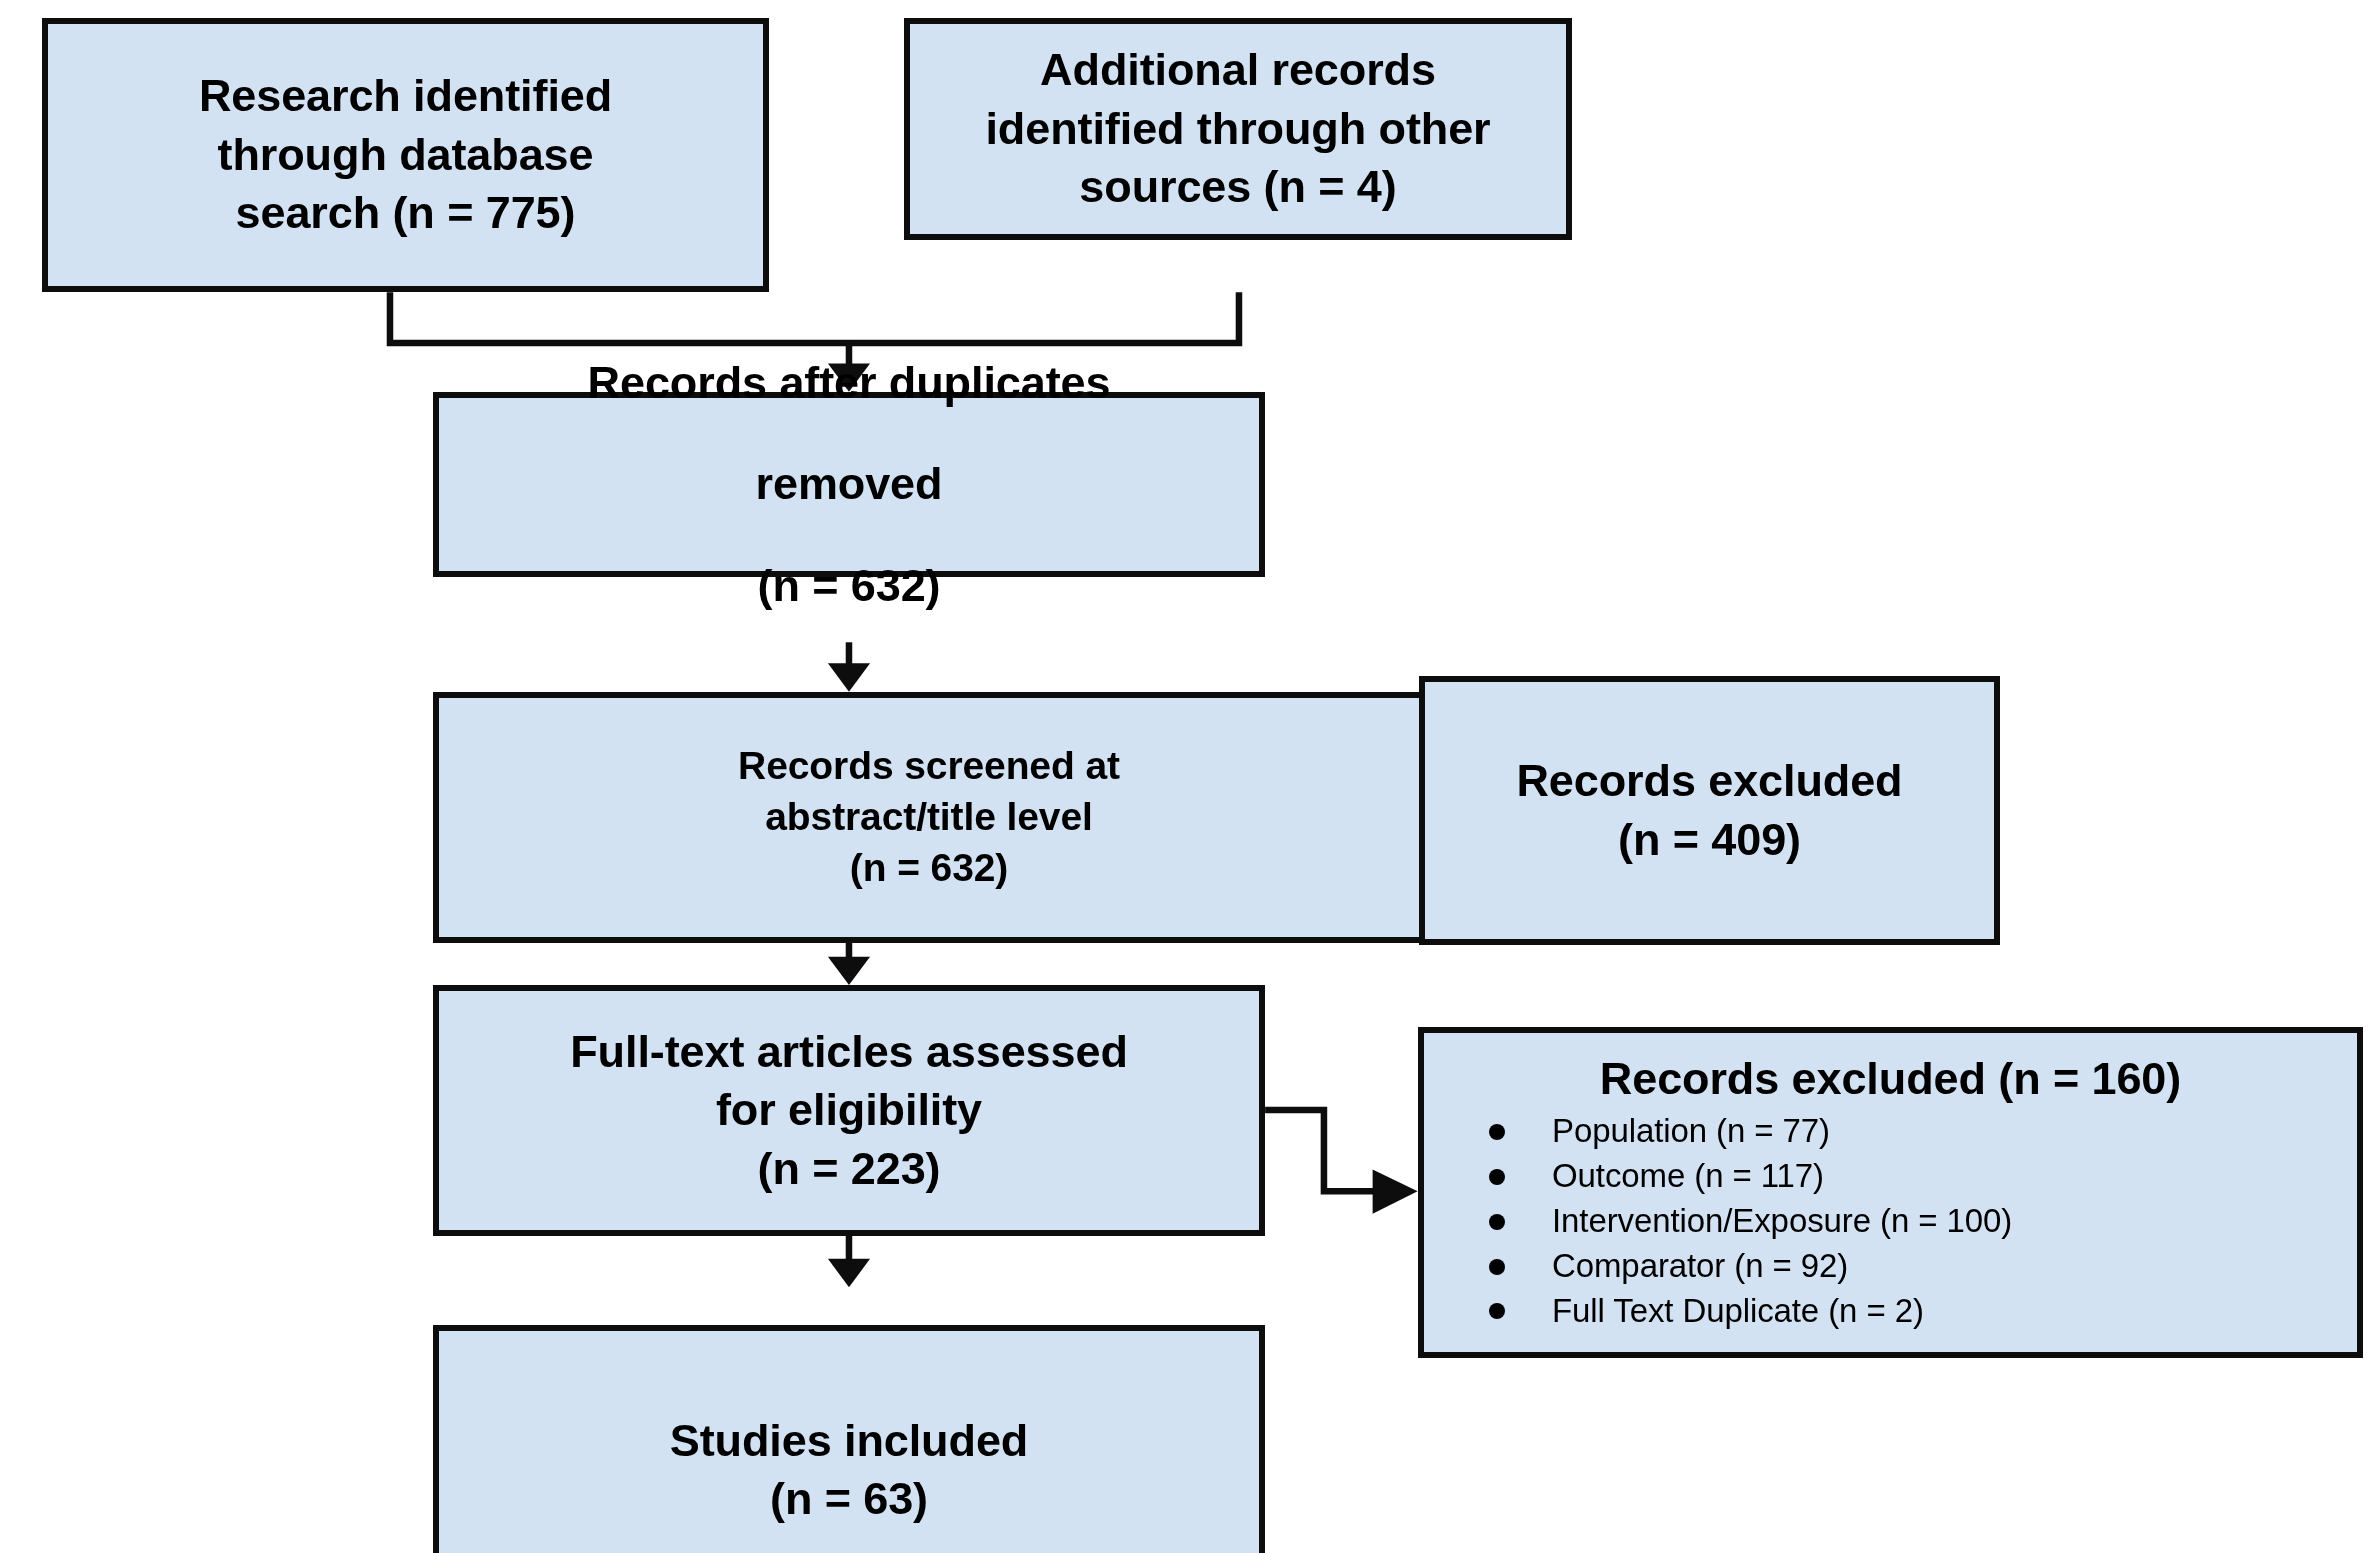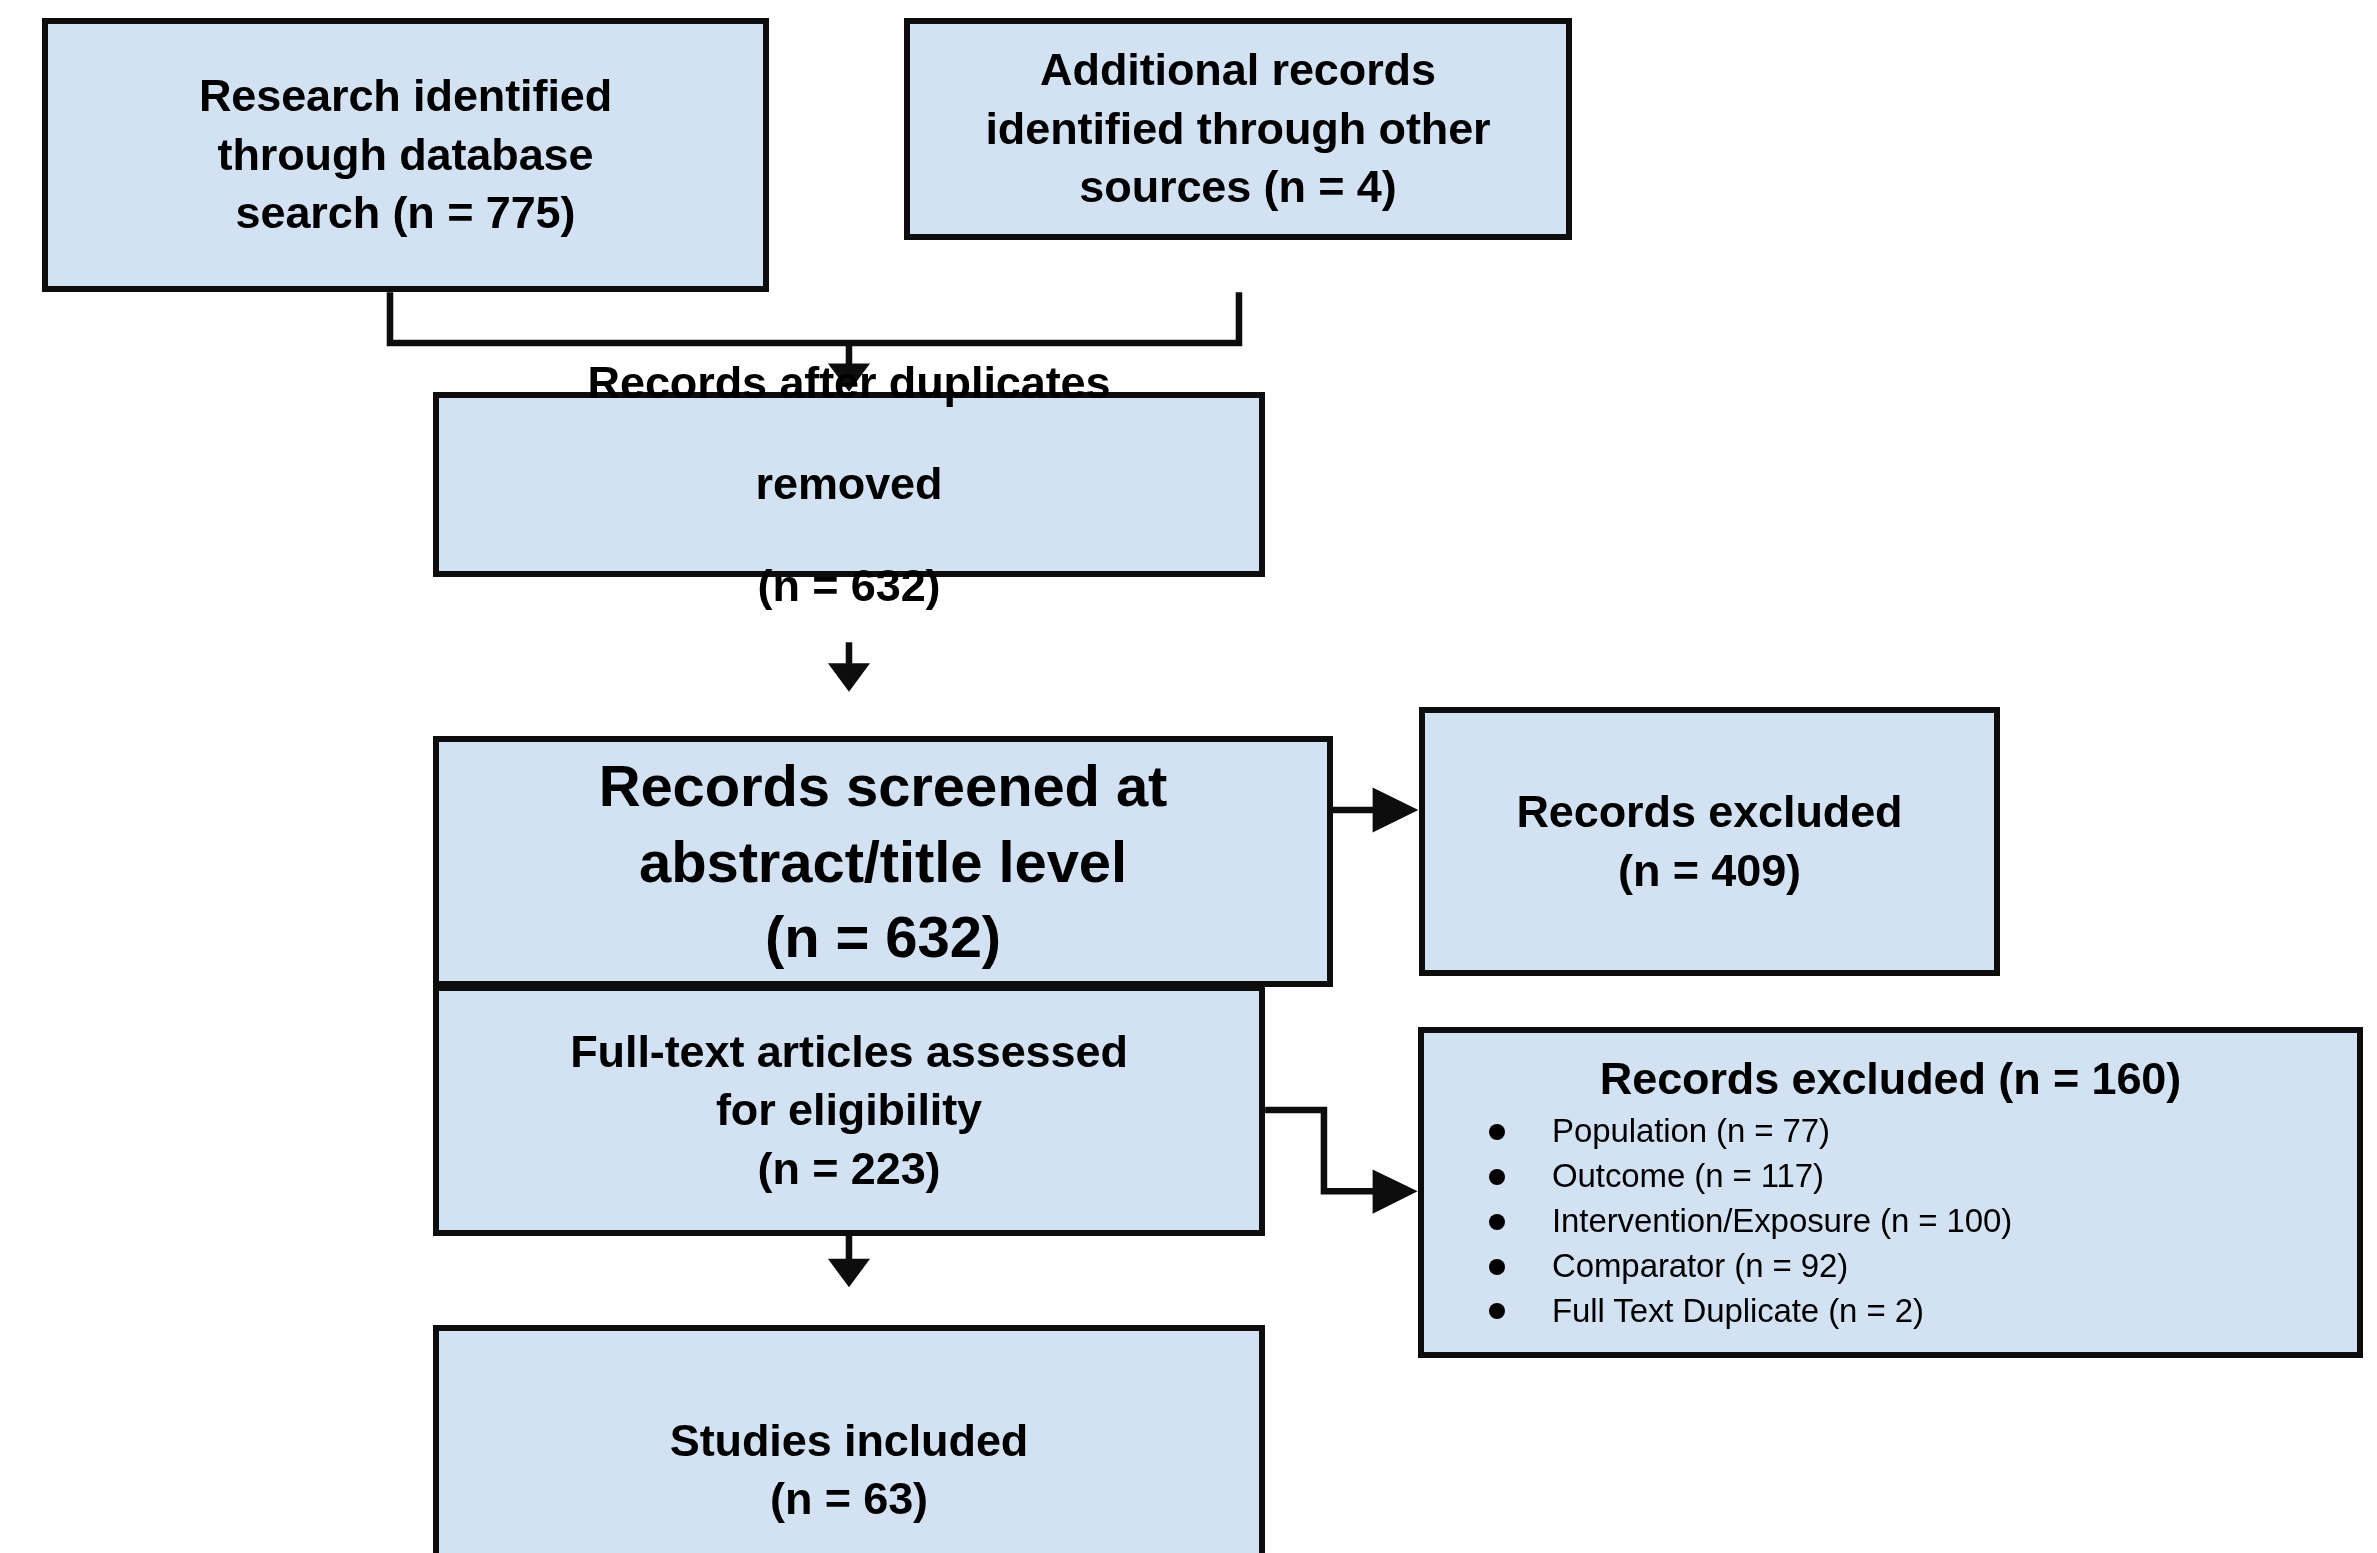--- a/index.html
+++ b/index.html
@@ -39,24 +39,24 @@
   }
   .node .line {
     display: block;
     white-space: nowrap;
   }
 
   
   #node-db-search      { left: 42px;   top: 18px;   width: 727px; height: 274px; font-size: 45px; }
   #node-other-sources  { left: 904px; top: 18px;   width: 668px;  height: 222px; font-size: 45px; }
   #node-dedup          { left: 433px;  top: 392px;  width: 832px; height: 185px; font-size: 45px; gap: 43px; }
-  #node-screened       { left: 433px;  top: 692px;  width: 900px; height: 251px; font-size: 58px; margin-top: 44px; }
+  #node-screened       { left: 433px;  top: 692px;  width: 992px; height: 251px; font-size: 39px; }
   #node-fulltext       { left: 433px;  top: 985px; width: 832px; height: 251px; font-size: 45px; }
   #node-included       { left: 433px;  top: 1287px; width: 832px; height: 290px; font-size: 45px; margin-top: 38px; }
-  #node-excl-screen    { left: 1419px; top: 707px;  width: 581px;  height: 269px; font-size: 45px; }
+  #node-excl-screen    { left: 1419px; top: 676px;  width: 581px;  height: 269px; font-size: 45px; }
 
   
   #node-excl-fulltext {
     left: 1418px; top: 983px; width: 945px; height: 331px;
     font-size: 42px;
     justify-content: flex-start;
     align-items: stretch;
     padding: 13px 22px 0 22px;
     margin-top: 44px;
   }

